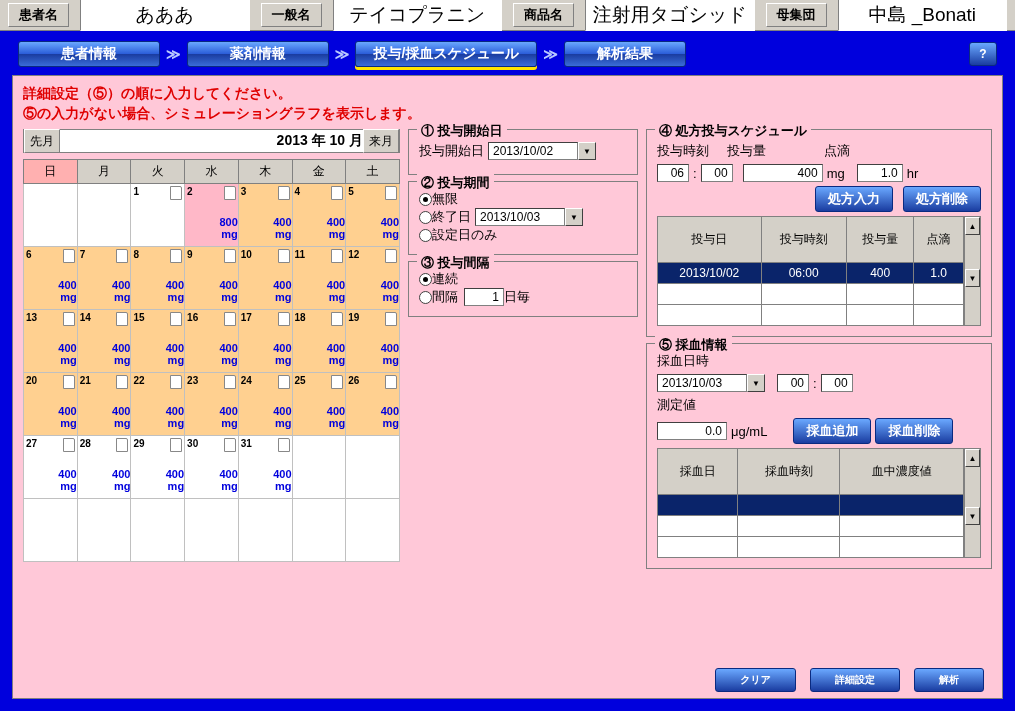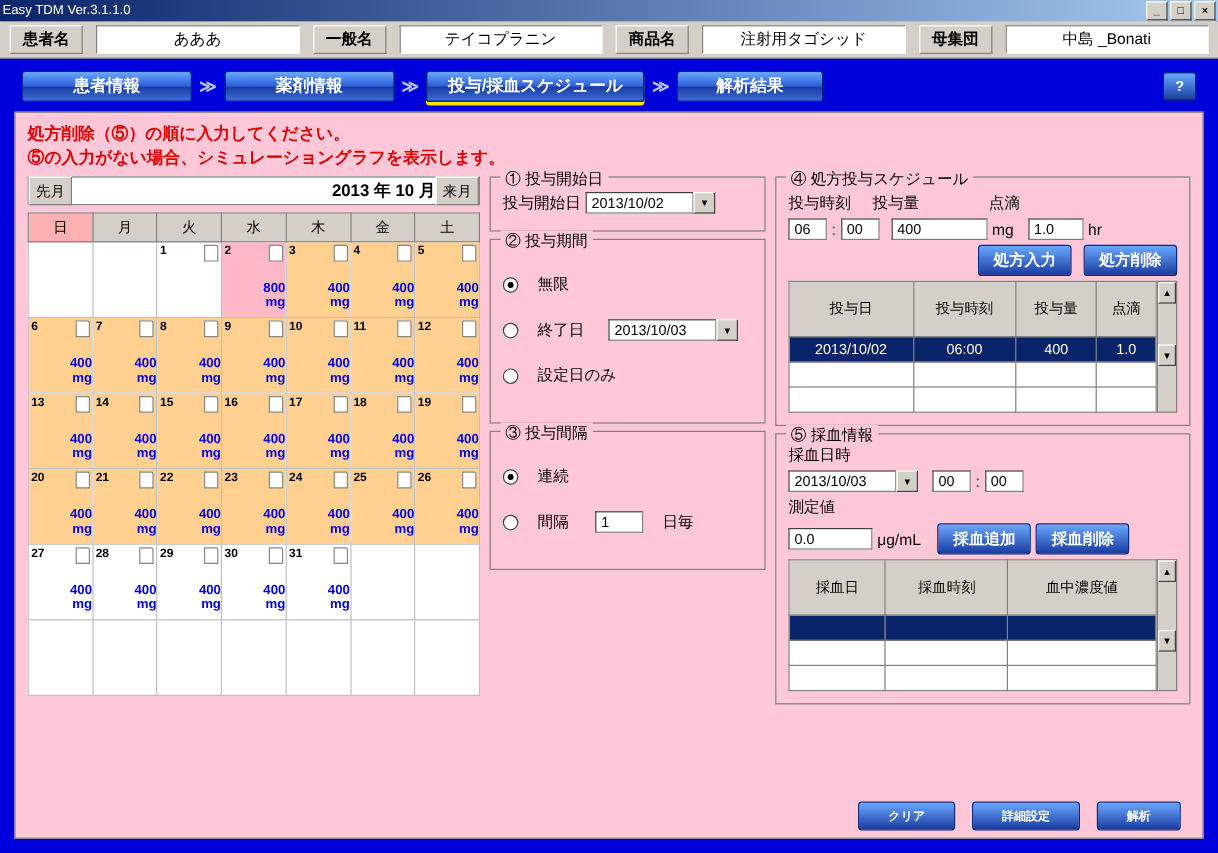--- a/index.html
+++ b/index.html
@@ -2,21 +2,21 @@
 <html><head>
 <meta charset="utf-8">
 <style>
 html,body{margin:0;padding:0;font-family:"MS PGothic","MS UI Gothic",sans-serif;font-size:12px;background:#bbb}
 .win{width:1015px;height:711px;background:#d4d0c8;display:flex;flex-direction:column;box-shadow:inset -1px -1px #404040,inset 1px 1px #fff}
 .titlebar{height:18px;background:linear-gradient(to right,#0a246a,#a6caf0);color:#fff;display:flex;align-items:center;justify-content:space-between;padding:0 2px;font-size:11px}
 .titlebar .tctrl{display:flex;gap:2px}
 .titlebar .tbtn{width:16px;height:14px;background:#d4d0c8;color:#000;display:flex;align-items:center;justify-content:center;border:1px solid #fff;border-right-color:#404040;border-bottom-color:#404040;font-size:9px;font-weight:bold}
 .bar1{height:30px;background:#d4d0c8;border-bottom:1px solid #808080;display:flex;align-items:center;gap:11px;padding:0 8px}
 .lbl3d{background:#d4d0c8;border:1px solid #fff;border-right-color:#808080;border-bottom-color:#808080;padding:2px 10px;font-size:13px;font-weight:bold}
-.val3d{background:#fff;border:1px solid #808080;border-right-color:#fff;border-bottom-color:#fff;padding:2px 6px;font-size:13px;text-align:center;flex:1;min-width:60px}
+.val3d{background:#fff;border:1px solid #808080;border-right-color:#fff;border-bottom-color:#fff;padding:2px 6px;font-size:19px;text-align:center;flex:1;min-width:60px}
 .main{flex:1;background:#0000dd;position:relative;overflow:hidden}
 .navbar{height:34px;display:flex;align-items:center;gap:6px;padding:6px 18px}
 .navbtn{width:140px;height:24px;display:flex;align-items:center;justify-content:center;color:#fff;font-size:14px;font-weight:bold;background:linear-gradient(to bottom,#6aa8ff 0%,#2a5cd8 50%,#1a3ca0 51%,#3a6cd8 100%);border:1px solid #0a2a80;border-radius:3px}
 .navbtn.active{box-shadow:0 3px 0 #ffe400}
 .arrow{color:#b8c8ff;font-size:14px;font-weight:bold}
 .help{margin-left:auto;width:26px;height:22px;background:linear-gradient(to bottom,#6aa8ff,#1a3ca0);color:#fff;display:flex;align-items:center;justify-content:center;border:1px solid #0a2a80;border-radius:3px;font-weight:bold}
 .panel{position:absolute;left:12px;right:12px;top:44px;bottom:12px;background:#ffc8d8;border:1px solid #808080;padding:8px 10px}
 .msg{color:#e00000;font-size:14px;font-weight:bold;line-height:1.4;margin-bottom:6px}
 .cols{display:flex;gap:8px;height:calc(100% - 54px)}
 .col{display:flex;flex-direction:column;gap:6px}
@@ -29,50 +29,42 @@
 .caltbl{border-collapse:collapse;width:100%;background:#fff}
 .caltbl th{border:1px solid #808080;background:#d4d0c8;padding:3px 0;font-size:12px;font-weight:normal}
 .caltbl th.sun{background:#ffb0b0}
 .caltbl td{border:1px solid #c0c0c0;height:62px;width:50px;padding:0;vertical-align:top;position:relative;font-size:10px}
 .caltbl td.orange{background:#ffd090}
 .caltbl td.pink{background:#ffb8c8}
 .caltbl td .dn{position:absolute;top:2px;left:2px;font-weight:bold}
 .caltbl td .dose{position:absolute;bottom:6px;width:100%;text-align:right;color:#0000dd;font-size:11px;font-weight:bold;line-height:1.1}
 .caltbl td .note{position:absolute;top:2px;right:2px;width:10px;height:12px;background:#fff;border:1px solid #888;border-radius:0 2px 0 0}
 .group{background:#ffc8d8;border:1px solid #808080;padding:8px 10px 10px;position:relative}
-.group .gt{position:absolute;top:-8px;left:8px;background:#ffc8d8;padding:0 4px;font-size:13px;font-weight:normal}
+.group .gt{position:absolute;top:-8px;left:8px;background:#ffc8d8;padding:0 4px;font-size:13px;font-weight:bold}
 .row{display:flex;align-items:center;gap:4px;margin:4px 0;font-size:13px}
-.inset{background:#fff;border:1px solid #808080;border-top-color:#404040;border-left-color:#404040;padding:1px 4px;font-size:12px;}
+.inset{background:#fff;border:1px solid #808080;border-top-color:#404040;border-left-color:#404040;padding:1px 4px;font-size:12px;text-align:right}
 .combo{display:flex}
 .combo .cbtn{width:16px;background:#d4d0c8;border:1px solid #fff;border-right-color:#404040;border-bottom-color:#404040;display:flex;align-items:center;justify-content:center;font-size:8px}
-.radio{display:flex;align-items:center;gap:16px;font-size:13px;margin:20px 0}
+.radio{display:flex;align-items:center;gap:0;font-size:13px;margin:0 0}
 .radio .rdot{width:11px;height:11px;border-radius:50%;background:#fff;border:1px solid #404040;display:flex;align-items:center;justify-content:center}
 .radio.on .rdot::after{content:"";width:5px;height:5px;border-radius:50%;background:#000}
 .actbtn{background:linear-gradient(to bottom,#6aa8ff,#1a3ca0);color:#fff;font-size:13px;font-weight:bold;padding:3px 12px;border:1px solid #0a2a80;border-radius:3px}
 .tbl{width:100%;border-collapse:collapse;background:#fff}
 .tbl th{background:#d4d0c8;border:1px solid #808080;padding:14px 4px;font-size:12px;font-weight:normal}
 .tbl td{border:1px solid #808080;padding:3px 4px;font-size:12px;text-align:center}
 .tbl tr.sel td{background:#0a246a;color:#fff}
 .scrollcol{width:16px;background:#d4d0c8;border:1px solid #808080}
 .scrollbtn{height:16px;background:#d4d0c8;border:1px solid #fff;border-right-color:#404040;border-bottom-color:#404040;display:flex;align-items:center;justify-content:center;font-size:8px}
 .bottombar{position:absolute;right:18px;bottom:6px;display:flex;gap:14px}
 .bottombar .actbtn{padding:4px 24px;font-size:10px}
 </style>
 </head>
 <body>
 
 <div class="win">
-  <div class="titlebar">
-    <span>Easy TDM Ver.3.1.1.0</span>
-    <div class="tctrl">
-      <div class="tbtn">_</div>
-      <div class="tbtn">□</div>
-      <div class="tbtn">×</div>
-    </div>
-  </div>
 
   <div class="bar1">
     <span class="lbl3d">患者名</span>
     <span class="val3d" style="width:120px">あああ</span>
     <span class="lbl3d">一般名</span>
     <span class="val3d" style="width:170px">テイコプラニン</span>
     <span class="lbl3d">商品名</span>
     <span class="val3d" style="width:170px">注射用タゴシッド</span>
     <span class="lbl3d">母集団</span>
     <span class="val3d" style="width:140px">中島 _Bonati</span>
@@ -85,21 +77,21 @@
       <div class="navbtn">薬剤情報</div>
       <span class="arrow">≫</span>
       <div class="navbtn active" style="width:180px">投与/採血スケジュール</div>
       <span class="arrow">≫</span>
       <div class="navbtn" style="width:120px">解析結果</div>
       <div class="help">?</div>
     </div>
 
     <div class="panel">
       <div class="msg">
-        <div>処方削除（⑤）の順に入力してください。</div>
+        <div>詳細設定（⑤）の順に入力してください。</div>
         <div>⑤の入力がない場合、シミュレーショングラフを表示します。</div>
       </div>
 
       <div class="cols">
 
         <div class="col colL">
           <div class="calhdr">
             <div class="calnav">先月</div>
             <div class="calmonth">2013 年 10 月</div>
             <div class="calnav">来月</div>
@@ -410,21 +402,21 @@
                 <span class="inset" style="width:80px;text-align:left">2013/10/03</span>
                 <span class="cbtn">▼</span>
               </div>
               <span class="inset" style="width:22px;margin-left:8px">00</span>:
               <span class="inset" style="width:22px">00</span>
             </div>
             <div style="font-size:13px">測定値</div>
             <div class="row">
               <span class="inset" style="width:60px">0.0</span>
               <span>μg/mL</span>
-              <span class="actbtn" style="margin-left:10px">採血追加</span>
+              <span class="actbtn" style="margin-left:22px">採血追加</span>
               <span class="actbtn">採血削除</span>
             </div>
             <div style="display:flex">
               <table class="tbl">
                 <thead>
                     <tr id="g5-head">
                       <th>採血日</th>
                       <th>採血時刻</th>
                       <th>血中濃度値</th>
                     </tr>

